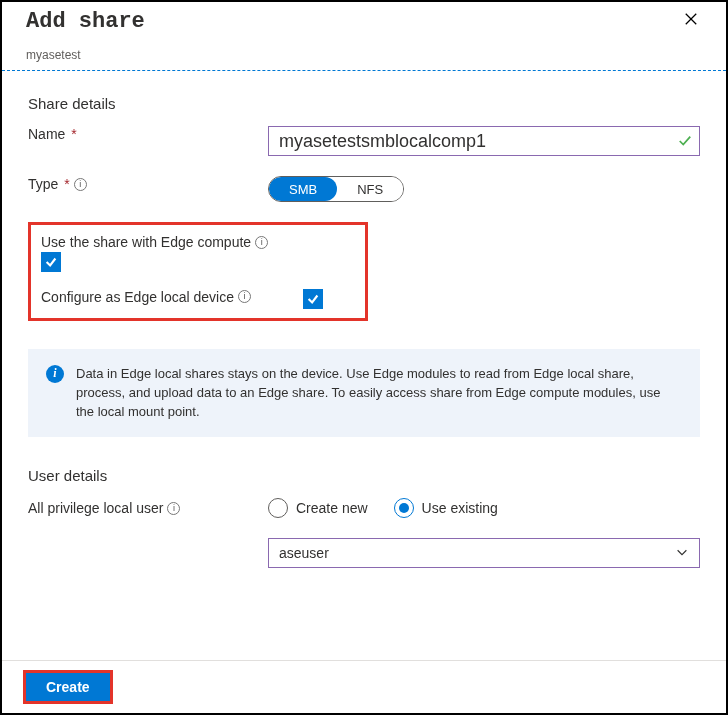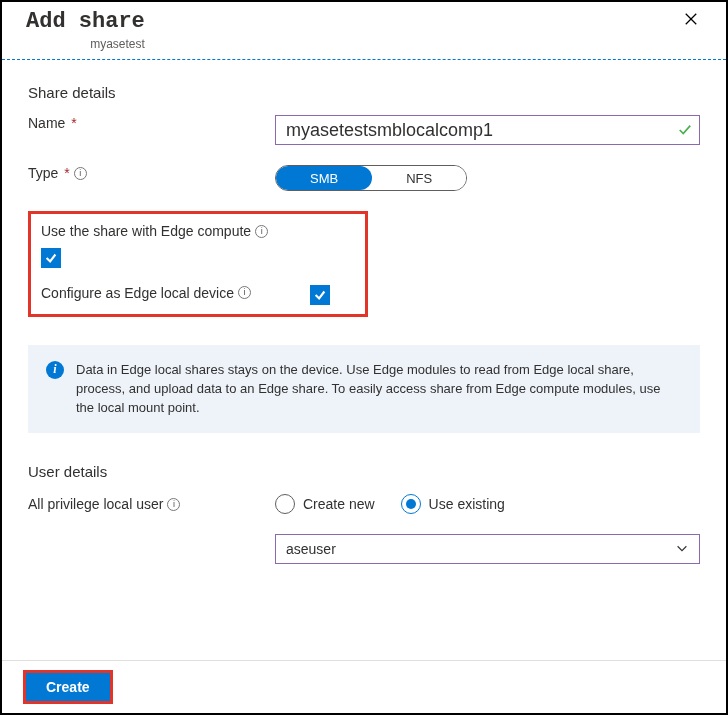--- a/index.html
+++ b/index.html
@@ -18,40 +18,40 @@
   *{box-sizing:border-box;font-family:"Segoe UI",Arial,sans-serif;}
   body{margin:0;background:#fff;}
   .panel{
     width:728px;height:715px;border:2px solid #000;position:relative;
     display:flex;flex-direction:column;
   }
   
   .panel-header{padding:6px 24px 8px 24px;}
   .panel-title-row{display:flex;align-items:flex-start;justify-content:space-between;}
   .panel-title{font-size:22px;font-weight:600;color:var(--text);line-height:28px;font-family:Liberation Mono, monospace;}
-  .panel-subtitle{font-size:12px;color:var(--muted);margin-top:1px;text-align:right;}
+  .panel-subtitle{font-size:12px;color:var(--muted);margin-top:12px;}
   .close-btn{background:none;border:none;cursor:pointer;padding:4px;line-height:1;color:#000;}
   .close-btn svg{width:14px;height:14px;display:block;}
   .dashed-sep{border:none;border-top:1px dashed var(--sep-blue);margin:0;}
   
   .panel-body{flex:1;overflow:auto;padding:24px 26px 10px 26px;}
   .section-h{font-size:15px;color:var(--text);margin:0 0 14px 0;font-weight:400;}
-  .form-row{display:flex;align-items:flex-start;margin-bottom:20px;gap:7px;}
+  .form-row{display:flex;align-items:flex-start;margin-bottom:20px;}
   .form-row .label-col{width:240px;padding-right:12px;font-size:14px;color:var(--text);display:flex;align-items:center;flex-wrap:wrap;gap:4px;}
   .form-row .ctrl-col{flex:1;}
   .req{color:var(--required);margin-left:2px;}
   .info-ico{display:inline-flex;align-items:center;justify-content:center;width:13px;height:13px;border:1px solid #777;border-radius:50%;font-size:9px;color:#555;cursor:default;line-height:1;}
   
   .txt-input-wrap{position:relative;width:100%;}
   .txt-input{width:100%;height:30px;border:1px solid var(--purple-border);padding:4px 28px 4px 10px;font-size:18px;color:var(--text);outline:none;}
   .valid-check{position:absolute;right:8px;top:50%;transform:translateY(-50%);color:var(--valid-green);}
   .valid-check svg{width:14px;height:14px;display:block;}
   
   .pill{display:inline-flex;border:1px solid #605e5c;border-radius:999px;overflow:hidden;height:26px;}
-  .pill-opt{border:none;background:#fff;color:var(--text);font-size:13px;padding:0 34px;cursor:pointer;display:flex;align-items:center;}
+  .pill-opt{border:none;background:#fff;color:var(--text);font-size:13px;padding:0 20px;cursor:pointer;display:flex;align-items:center;}
   .pill-opt.selected{background:var(--azure-blue);color:#fff;border-radius:999px;}
   
   .chk{width:20px;height:20px;border:1px solid var(--azure-blue);background:var(--azure-blue);display:inline-flex;align-items:center;justify-content:center;cursor:pointer;}
   .chk svg{width:14px;height:14px;display:block;color:#fff;}
   
   .hl-box{position:relative;border:3px solid var(--highlight-red);padding:8px 10px;margin-bottom:28px;width:340px;}
   .hl-box .form-row{margin-bottom:16px;}
   .hl-box .form-row:last-child{margin-bottom:0;}
   .hl-box .label-col{width:250px;}
   .hl-box .ctrl-col{flex:0 0 auto;}

